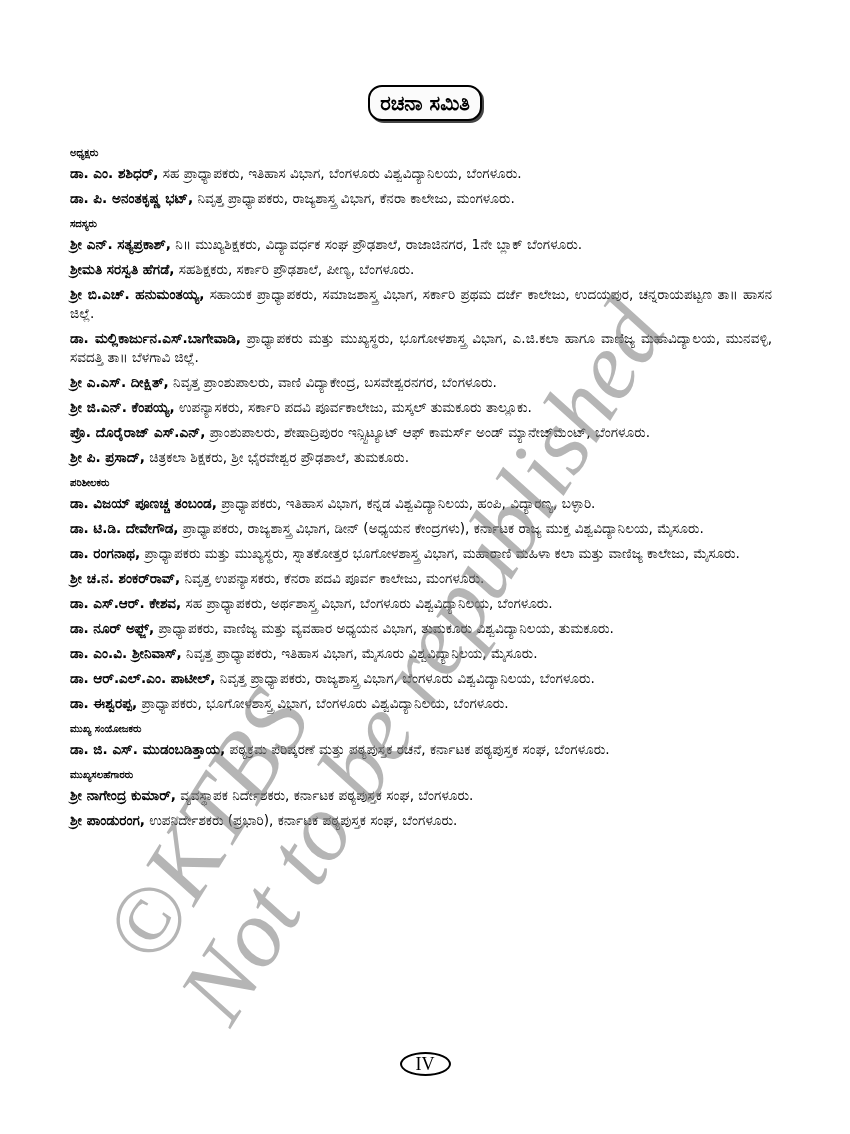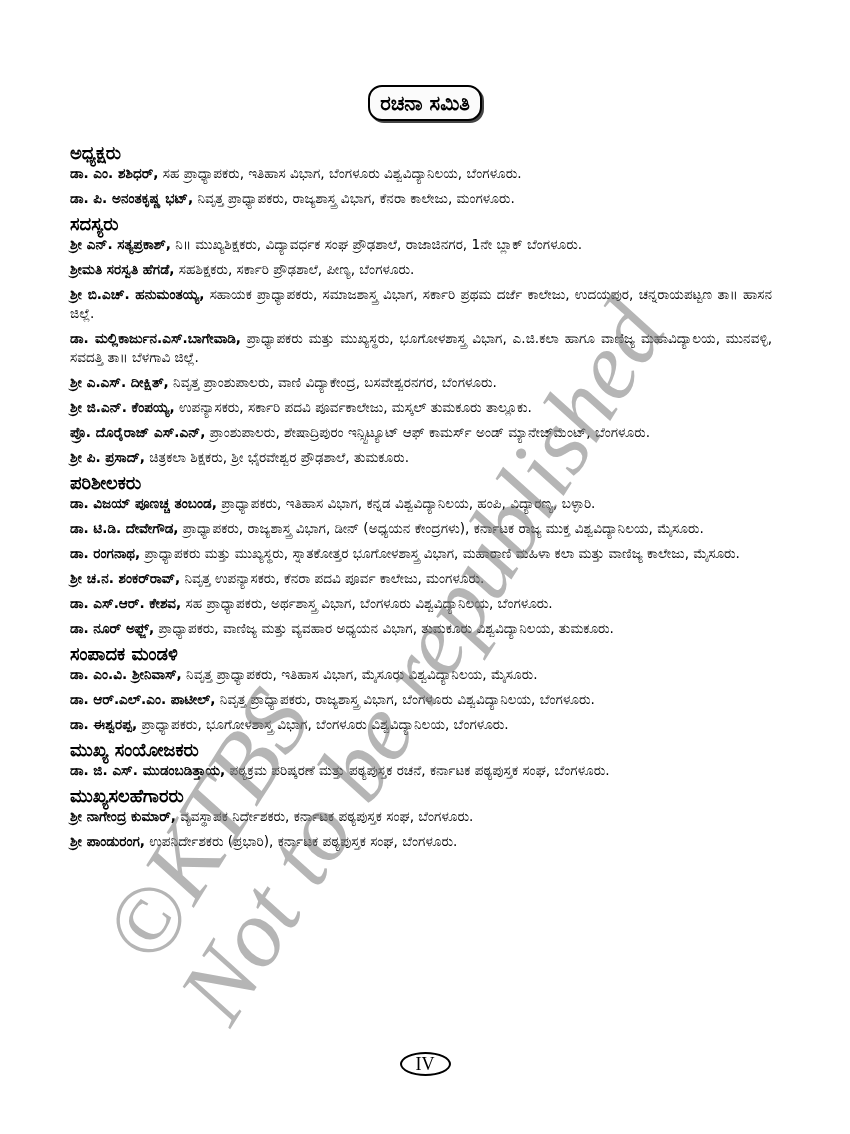--- a/index.html
+++ b/index.html
@@ -10,21 +10,21 @@
   .title-wrap { position: absolute; top: 85px; left: 0; width: 850px; text-align: center; }
   .title-box {
     display: inline-block; border: 2px solid #000; border-radius: 14px;
     padding: 4px 10px; font-size: 20px; font-weight: bold; background: #fbfbfb;
     box-shadow: 2px 2px 0 #444;
   }
   .content {
     position: absolute; top: 140px; left: 70px; width: 712px;
     font-size: 13.6px; line-height: 19px;
   }
-  .section-head { font-weight: bold; font-size: 18px; margin: 3px 0 2px 0; }
+  .section-head { font-weight: bold; font-size: 10px; margin: 3px 0 2px 0; }
   .entry { margin: 0 10px 6px 0; text-align: justify; }
   .entry .name { font-weight: bold; }
   .page-num-wrap { position: absolute; top: 1052px; left: 0; width: 850px; text-align: center; }
   .page-num {
     display: inline-block; border: 2px solid #000; border-radius: 50%;
     padding: 0 14px; font-family: "Liberation Serif", serif; font-size: 18px; line-height: 20px;
   }
   .watermark {
     position: absolute; pointer-events: none; color: rgba(120,120,120,0.55);
     font-family: "Liberation Serif", serif; font-style: italic; white-space: nowrap;
@@ -64,21 +64,20 @@
     <div class="section-head">ಪರಿಶೀಲಕರು</div>
     <div class="entry"><span class="name">ಡಾ. ವಿಜಯ್ ಪೂಣಚ್ಚ ತಂಬಂಡ,</span><span> ಪ್ರಾಧ್ಯಾಪಕರು, ಇತಿಹಾಸ ವಿಭಾಗ, ಕನ್ನಡ ವಿಶ್ವವಿದ್ಯಾನಿಲಯ, ಹಂಪಿ, ವಿದ್ಯಾರಣ್ಯ, ಬಳ್ಳಾರಿ.</span></div>
     <div class="entry"><span class="name">ಡಾ. ಟಿ.ಡಿ. ದೇವೇಗೌಡ,</span><span> ಪ್ರಾಧ್ಯಾಪಕರು, ರಾಜ್ಯಶಾಸ್ತ್ರ ವಿಭಾಗ, ಡೀನ್ (ಅಧ್ಯಯನ ಕೇಂದ್ರಗಳು), ಕರ್ನಾಟಕ ರಾಜ್ಯ ಮುಕ್ತ ವಿಶ್ವವಿದ್ಯಾನಿಲಯ, ಮೈಸೂರು.</span></div>
     <div class="entry"><span class="name">ಡಾ. ರಂಗನಾಥ,</span><span> ಪ್ರಾಧ್ಯಾಪಕರು ಮತ್ತು ಮುಖ್ಯಸ್ಥರು, ಸ್ನಾತಕೋತ್ತರ ಭೂಗೋಳಶಾಸ್ತ್ರ ವಿಭಾಗ, ಮಹಾರಾಣಿ ಮಹಿಳಾ ಕಲಾ ಮತ್ತು ವಾಣಿಜ್ಯ ಕಾಲೇಜು, ಮೈಸೂರು.</span></div>
     <div class="entry"><span class="name">ಶ್ರೀ ಚ.ನ. ಶಂಕರ್‌ರಾವ್,</span><span> ನಿವೃತ್ತ ಉಪನ್ಯಾಸಕರು, ಕೆನರಾ ಪದವಿ ಪೂರ್ವ ಕಾಲೇಜು, ಮಂಗಳೂರು.</span></div>
     <div class="entry"><span class="name">ಡಾ. ಎಸ್.ಆರ್. ಕೇಶವ,</span><span> ಸಹ ಪ್ರಾಧ್ಯಾಪಕರು, ಅರ್ಥಶಾಸ್ತ್ರ ವಿಭಾಗ, ಬೆಂಗಳೂರು ವಿಶ್ವವಿದ್ಯಾನಿಲಯ, ಬೆಂಗಳೂರು.</span></div>
     <div class="entry"><span class="name">ಡಾ. ನೂರ್ ಅಫ್ಜ್,</span><span> ಪ್ರಾಧ್ಯಾಪಕರು, ವಾಣಿಜ್ಯ ಮತ್ತು ವ್ಯವಹಾರ ಅಧ್ಯಯನ ವಿಭಾಗ, ತುಮಕೂರು ವಿಶ್ವವಿದ್ಯಾನಿಲಯ, ತುಮಕೂರು.</span></div>
   </div>
 
   <div>
-    <div class="section-head">ಸಂಪಾದಕ ಮಂಡಳಿ</div>
     <div class="entry"><span class="name">ಡಾ. ಎಂ.ವಿ. ಶ್ರೀನಿವಾಸ್,</span><span> ನಿವೃತ್ತ ಪ್ರಾಧ್ಯಾಪಕರು, ಇತಿಹಾಸ ವಿಭಾಗ, ಮೈಸೂರು ವಿಶ್ವವಿದ್ಯಾನಿಲಯ, ಮೈಸೂರು.</span></div>
     <div class="entry"><span class="name">ಡಾ. ಆರ್.ಎಲ್.ಎಂ. ಪಾಟೀಲ್,</span><span> ನಿವೃತ್ತ ಪ್ರಾಧ್ಯಾಪಕರು, ರಾಜ್ಯಶಾಸ್ತ್ರ ವಿಭಾಗ, ಬೆಂಗಳೂರು ವಿಶ್ವವಿದ್ಯಾನಿಲಯ, ಬೆಂಗಳೂರು.</span></div>
     <div class="entry"><span class="name">ಡಾ. ಈಶ್ವರಪ್ಪ,</span><span> ಪ್ರಾಧ್ಯಾಪಕರು, ಭೂಗೋಳಶಾಸ್ತ್ರ ವಿಭಾಗ, ಬೆಂಗಳೂರು ವಿಶ್ವವಿದ್ಯಾನಿಲಯ, ಬೆಂಗಳೂರು.</span></div>
   </div>
 
   <div>
     <div class="section-head">ಮುಖ್ಯ ಸಂಯೋಜಕರು</div>
     <div class="entry"><span class="name">ಡಾ. ಜಿ. ಎಸ್. ಮುಡಂಬಡಿತ್ತಾಯ,</span><span> ಪಠ್ಯಕ್ರಮ ಪರಿಷ್ಕರಣೆ ಮತ್ತು ಪಠ್ಯಪುಸ್ತಕ ರಚನೆ, ಕರ್ನಾಟಕ ಪಠ್ಯಪುಸ್ತಕ ಸಂಘ, ಬೆಂಗಳೂರು.</span></div>
   </div>
 

